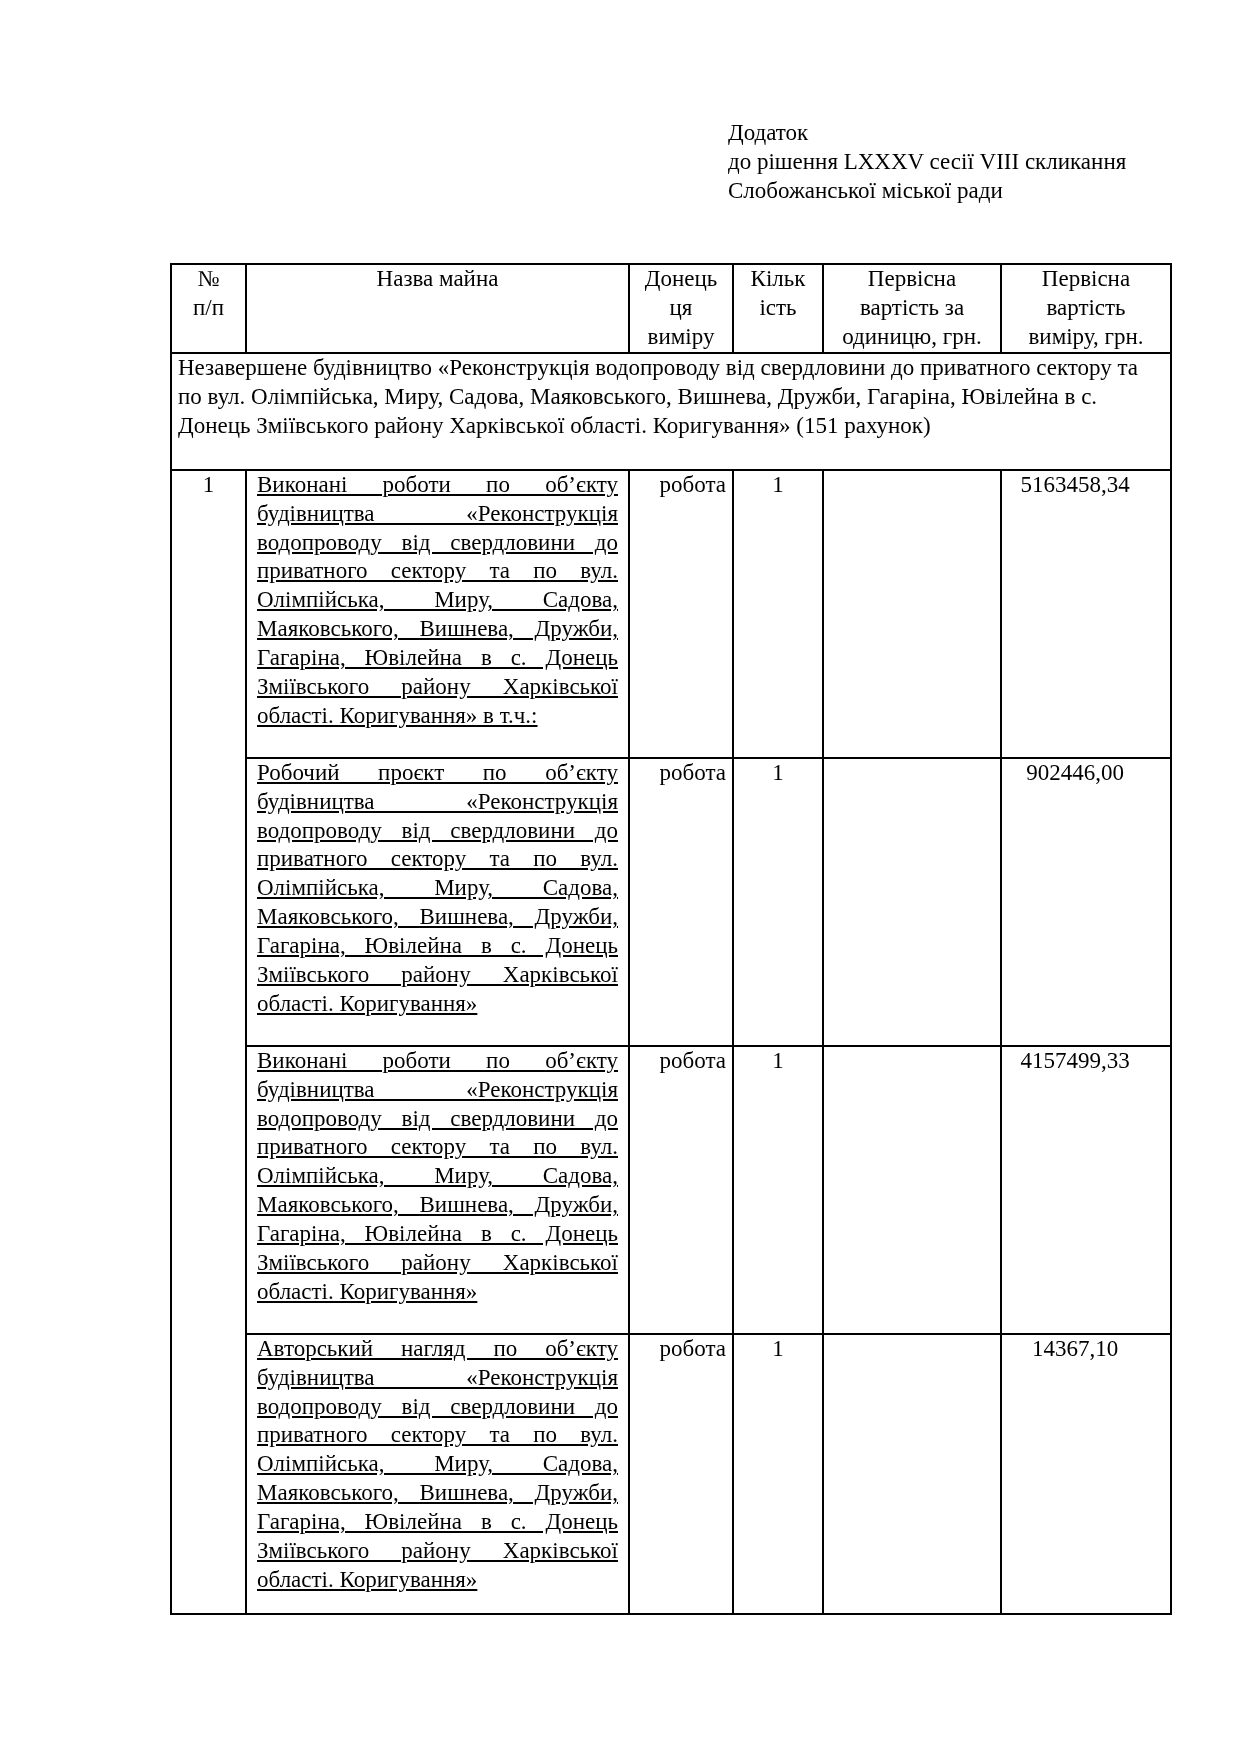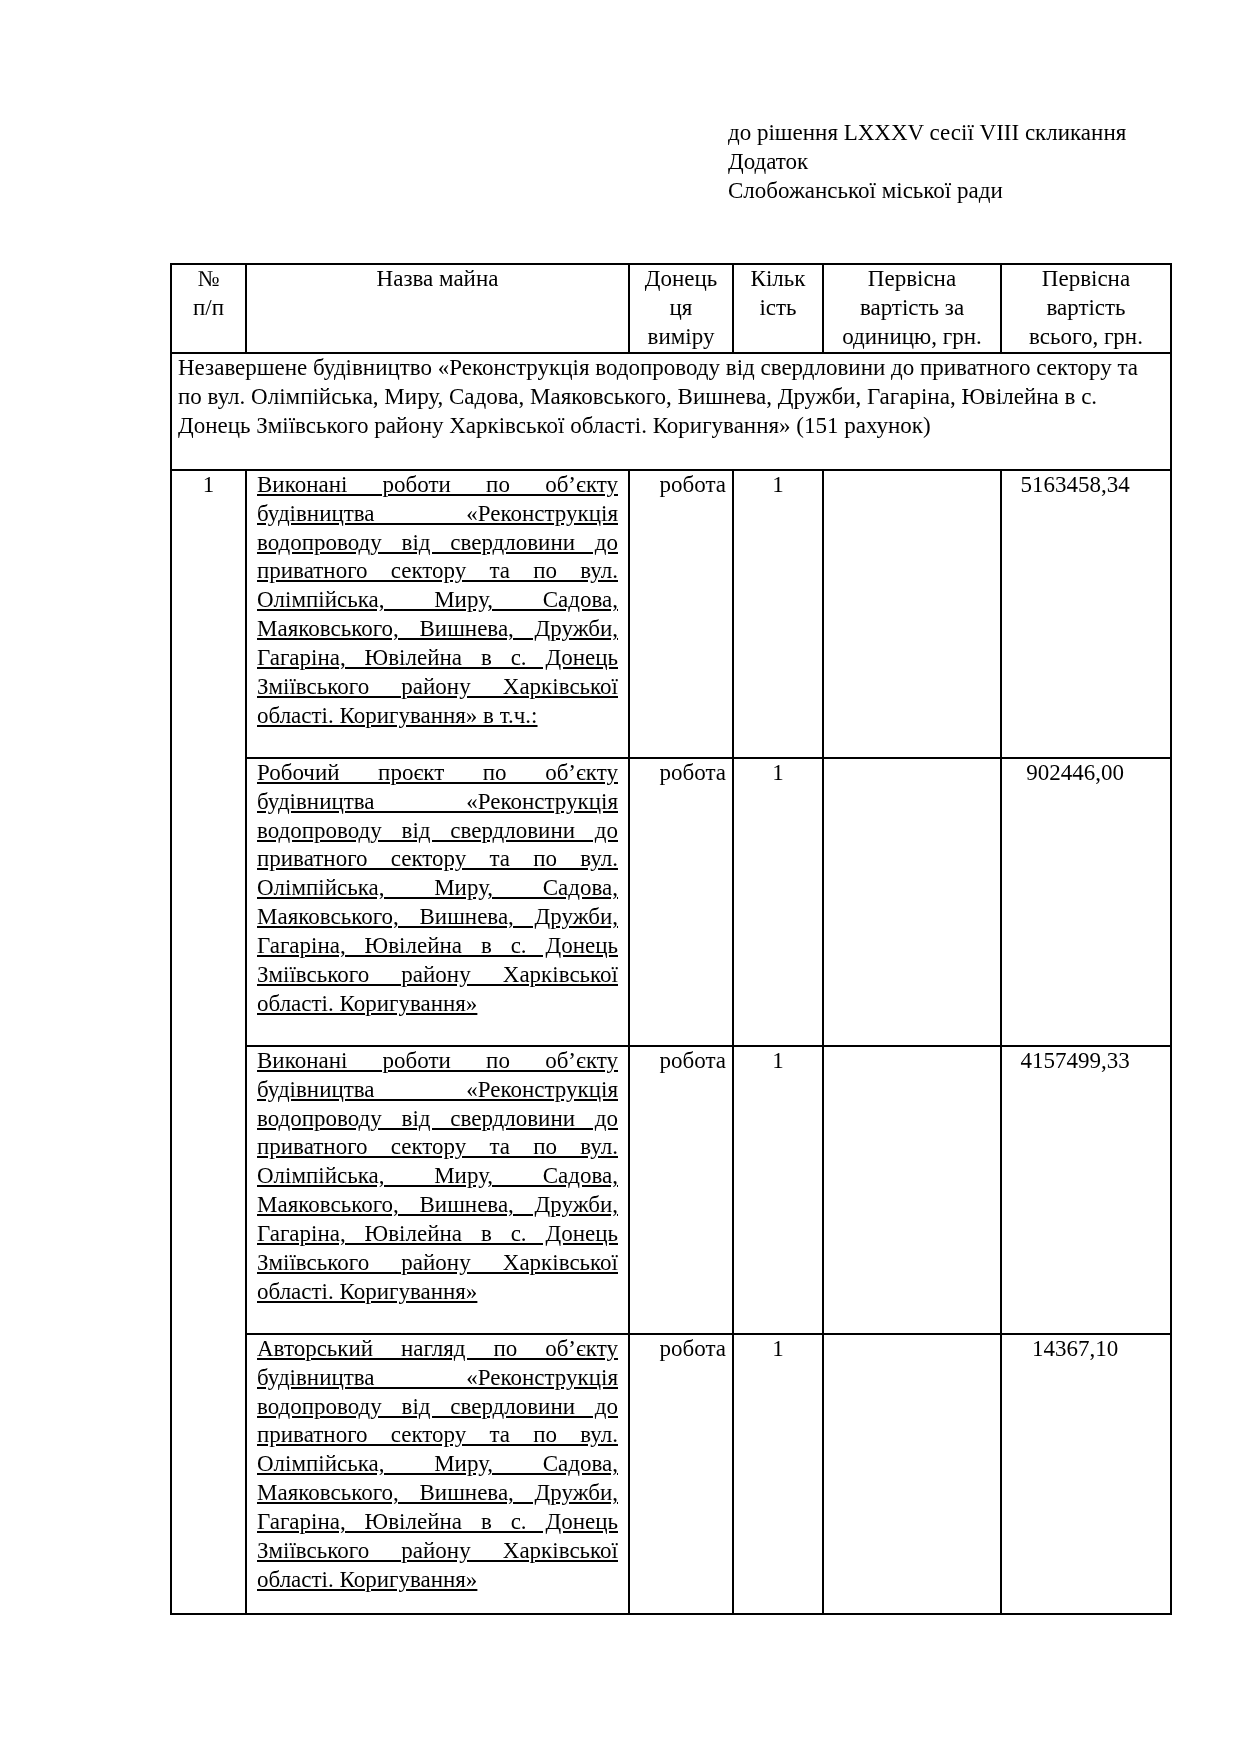--- a/index.html
+++ b/index.html
@@ -31,22 +31,22 @@
   .qty { text-align: center; }
   .total { text-align: center; padding-right: 28px !important; }
   .item td { height: 286px; }
   .item.last td { height: 278px; }
   .nb { border-top: none !important; border-bottom: none !important; }
 </style>
 </head>
 <body>
 
 <div class="appendix">
+  <div>Додаток</div>
   <div>до рішення LXXXV сесії VIII скликання</div>
-  <div>Додаток</div>
   <div>Слобожанської міської ради</div>
 </div>
 
 <table class="main">
   <colgroup>
     <col style="width:75px">
     <col style="width:383px">
     <col style="width:104px">
     <col style="width:90px">
     <col style="width:178px">
@@ -69,21 +69,21 @@
       <div>ість</div>
     </th>
     <th>
       <div>Первісна</div>
       <div>вартість за</div>
       <div>одиницю, грн.</div>
     </th>
     <th>
       <div>Первісна</div>
       <div>вартість</div>
-      <div>всього, грн.</div>
+      <div>виміру, грн.</div>
     </th>
   </tr>
   <tr class="section">
     <td colspan="6">Незавершене будівництво «Реконструкція водопроводу від свердловини до приватного сектору та по вул. Олімпійська, Миру, Садова, Маяковського, Вишнева, Дружби, Гагаріна, Ювілейна в с. Донець Зміївського району Харківської області. Коригування» (151 рахунок)</td>
   </tr>
   <tr class="item">
     <td class="num" style="border-bottom:none">1</td>
     <td class="desc">Виконані роботи по об’єкту будівництва «Реконструкція водопроводу від свердловини до приватного сектору та по вул. Олімпійська, Миру, Садова, Маяковського, Вишнева, Дружби, Гагаріна, Ювілейна в с. Донець Зміївського району Харківської області. Коригування» в т.ч.:</td>
     <td class="unit">робота</td>
     <td class="qty">1</td>

